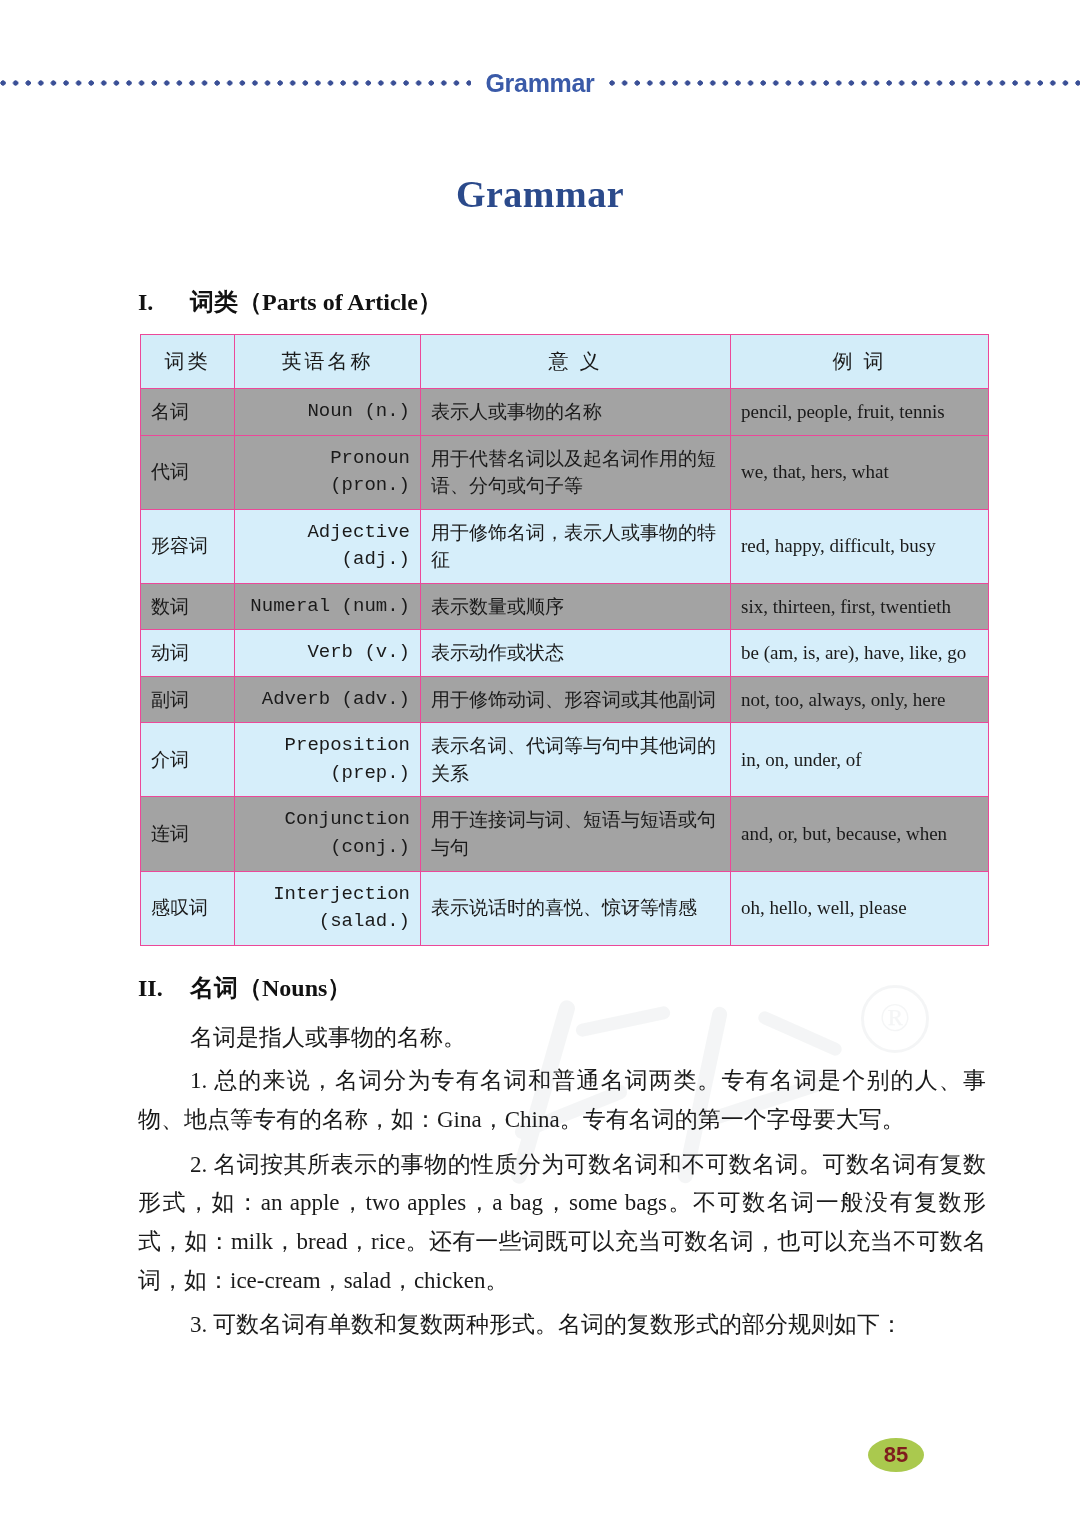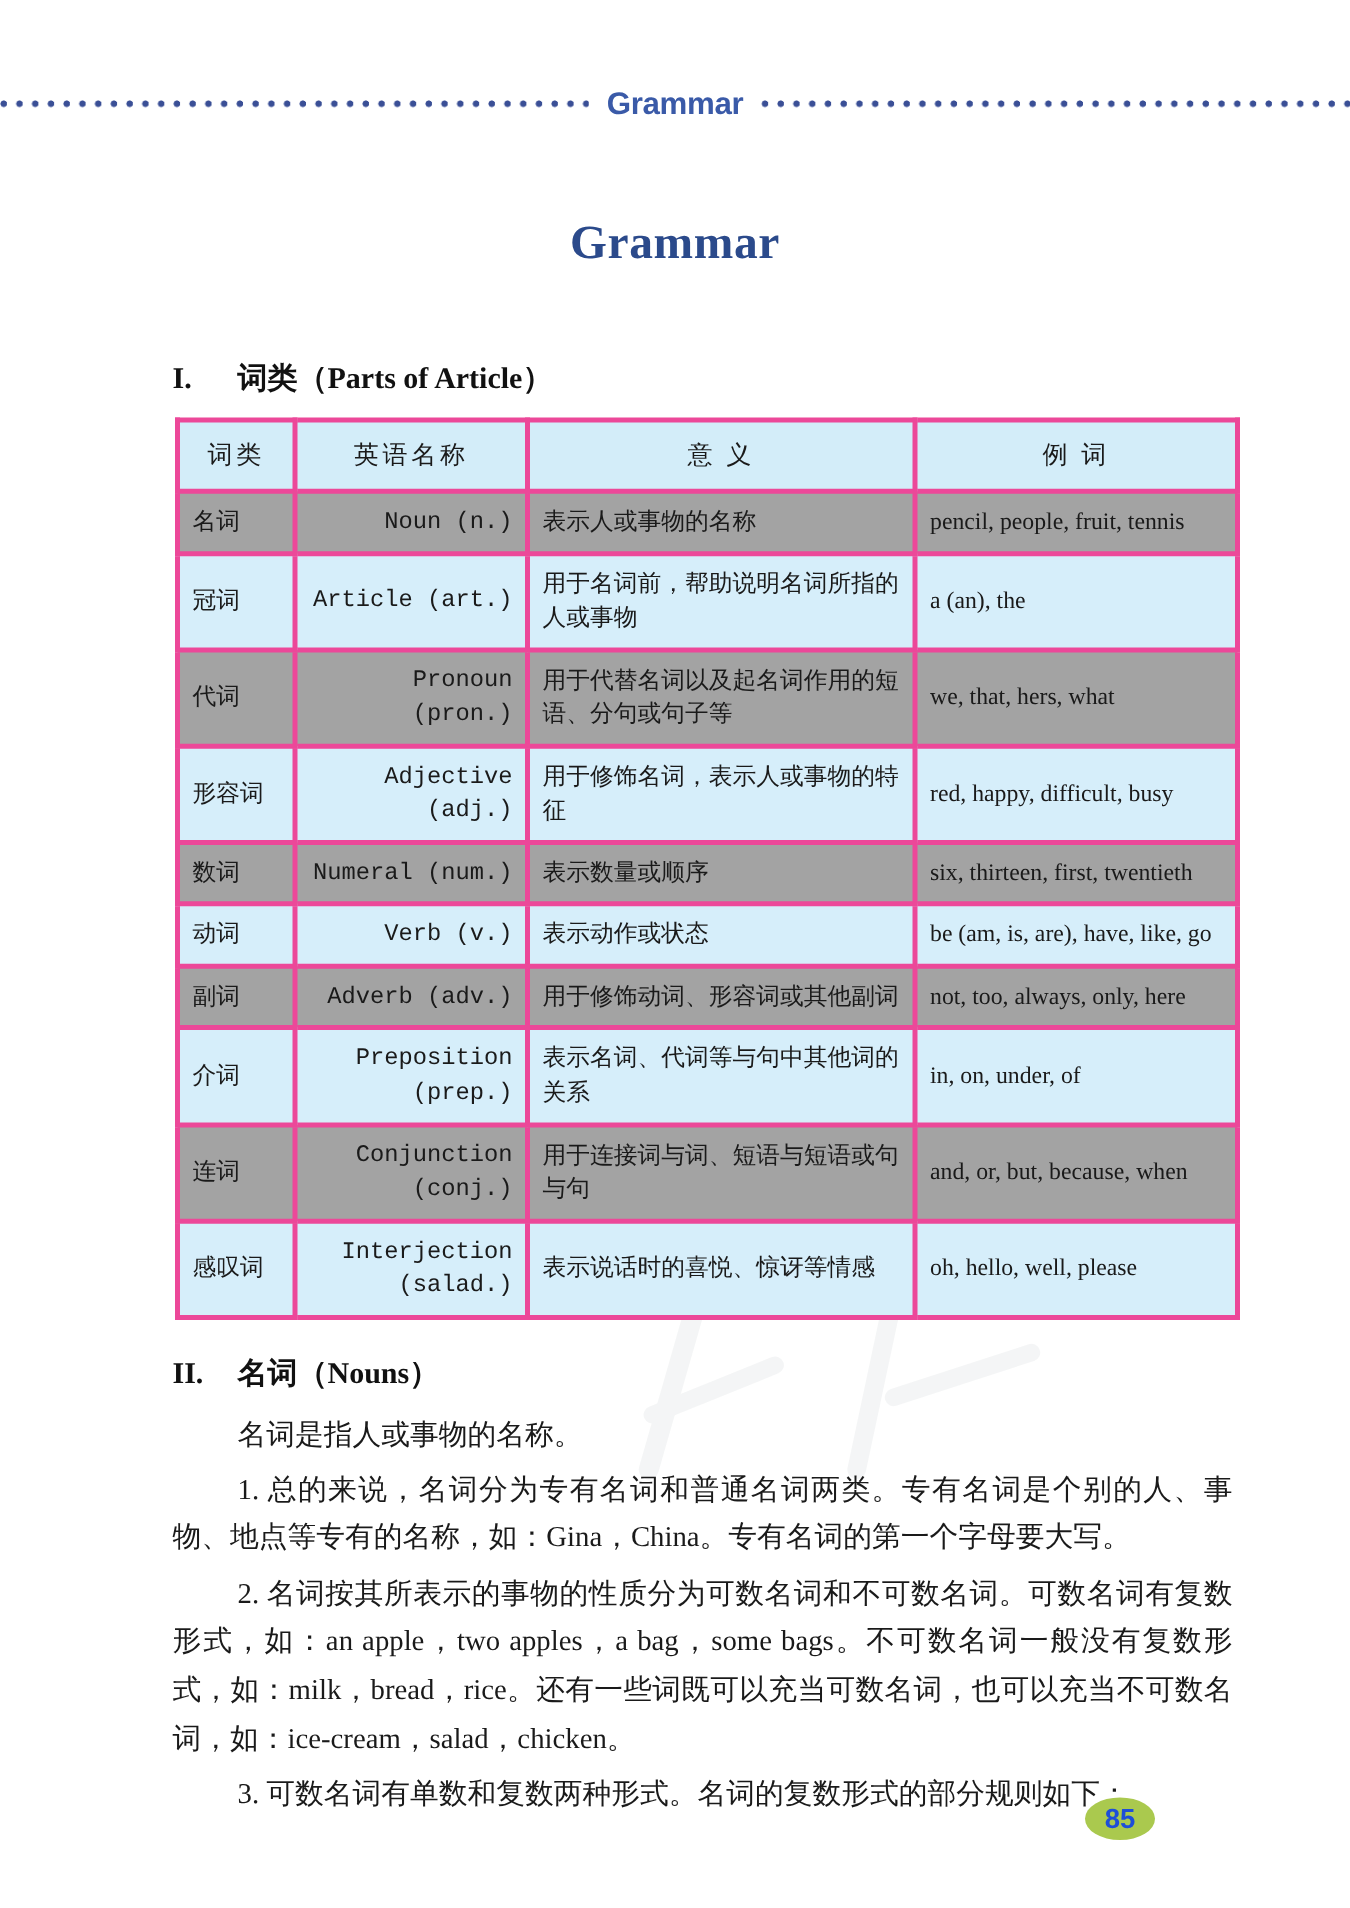--- a/index.html
+++ b/index.html
@@ -112,21 +112,21 @@
   
   table.pos-table {
     border-collapse: collapse;
     width: 848px;
     table-layout: fixed;
     margin: 0 0 0 2px;
     font-size: 19px;
   }
   table.pos-table th,
   table.pos-table td {
-    border: 4px solid #ec4899;
+    border: 1px solid #ec4899;
     padding: 9px 10px;
     vertical-align: middle;
     line-height: 1.45;
     margin-left: 19px;
   }
   table.pos-table th {
     background: #d3edf9;
     text-align: center;
     font-weight: normal;
     font-size: 20px;
@@ -162,21 +162,21 @@
 
   
   .page-number {
     position: absolute;
     left: 868px;
     top: 1438px;
     width: 56px;
     height: 34px;
     border-radius: 50%;
     background: #aac94e;
-    color: #1d4ed8;
+    color: #7f1d1d;
     font-family: "Liberation Sans", "DejaVu Sans", sans-serif;
     font-weight: bold;
     font-size: 22px;
     line-height: 34px;
     text-align: center;
   }
 </style>
 </head>
 <body>
 
@@ -220,26 +220,20 @@
         <th>例 词</th>
       </tr>
     </thead>
     <tbody>
       <tr class="row-plain">
         <td class="cell-cn-term">名词</td>
         <td class="cell-en-name">Noun (n.)</td>
         <td class="cell-meaning">表示人或事物的名称</td>
         <td class="cell-examples">pencil, people, fruit, tennis</td>
       </tr>
-      <tr class="row-alt">
-        <td class="cell-cn-term">冠词</td>
-        <td class="cell-en-name">Article (art.)</td>
-        <td class="cell-meaning">用于名词前，帮助说明名词所指的人或事物</td>
-        <td class="cell-examples">a (an), the</td>
-      </tr>
       <tr class="row-plain">
         <td class="cell-cn-term">代词</td>
         <td class="cell-en-name">Pronoun (pron.)</td>
         <td class="cell-meaning">用于代替名词以及起名词作用的短语、分句或句子等</td>
         <td class="cell-examples">we, that, hers, what</td>
       </tr>
       <tr class="row-alt">
         <td class="cell-cn-term">形容词</td>
         <td class="cell-en-name">Adjective (adj.)</td>
         <td class="cell-meaning">用于修饰名词，表示人或事物的特征</td>

